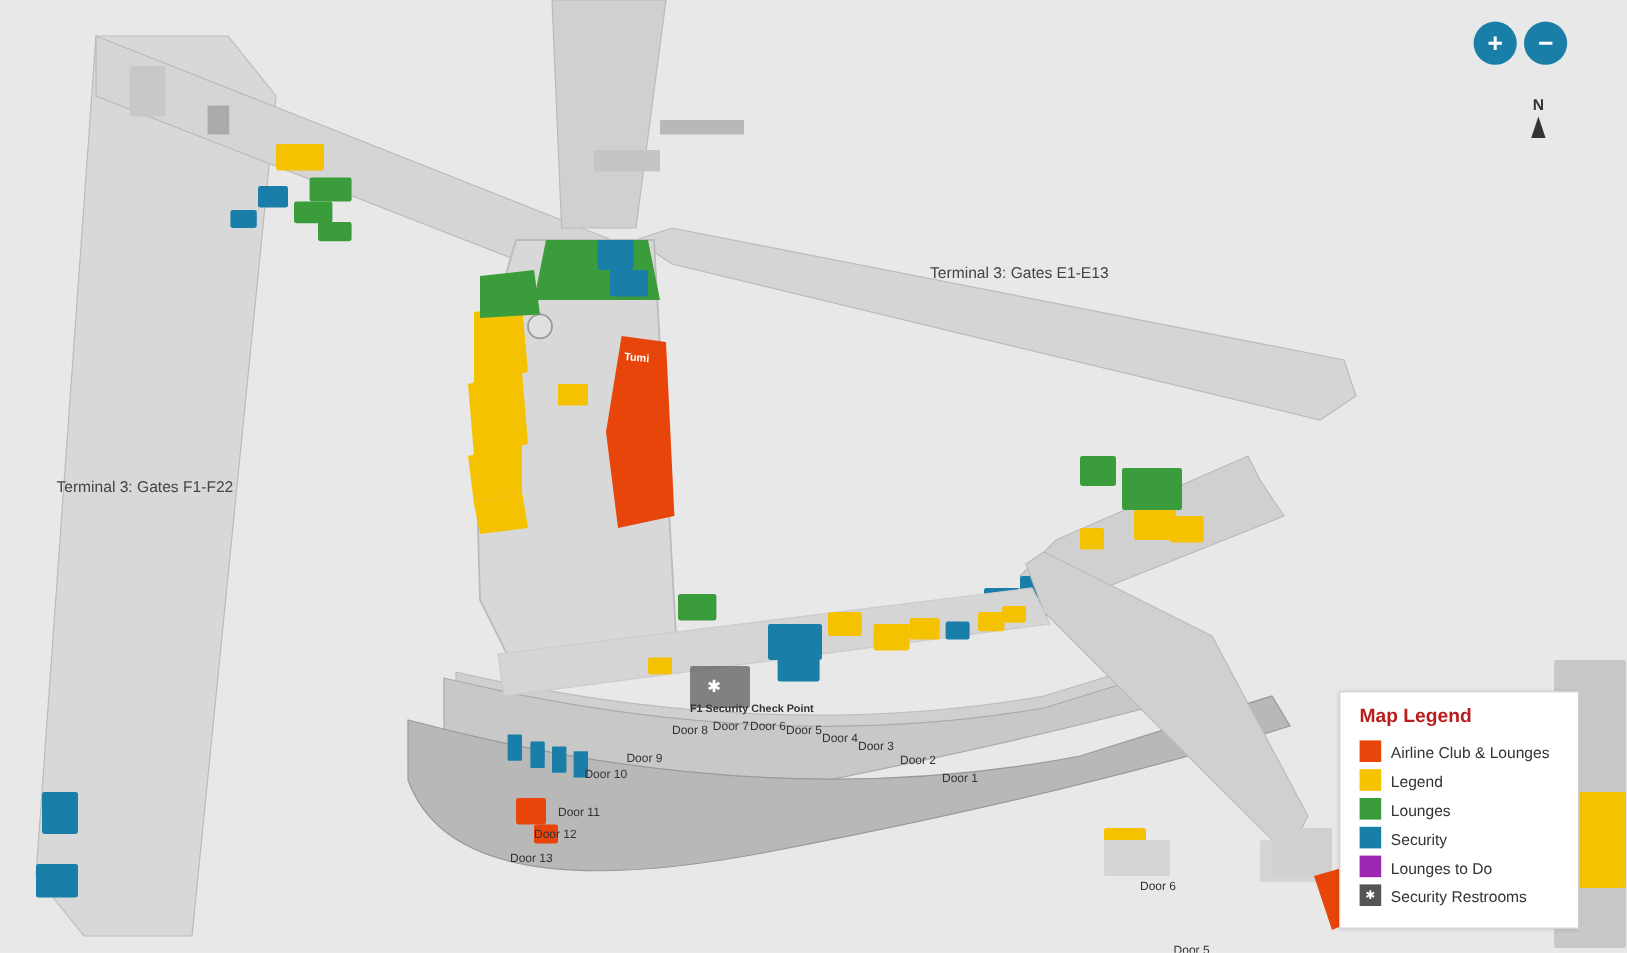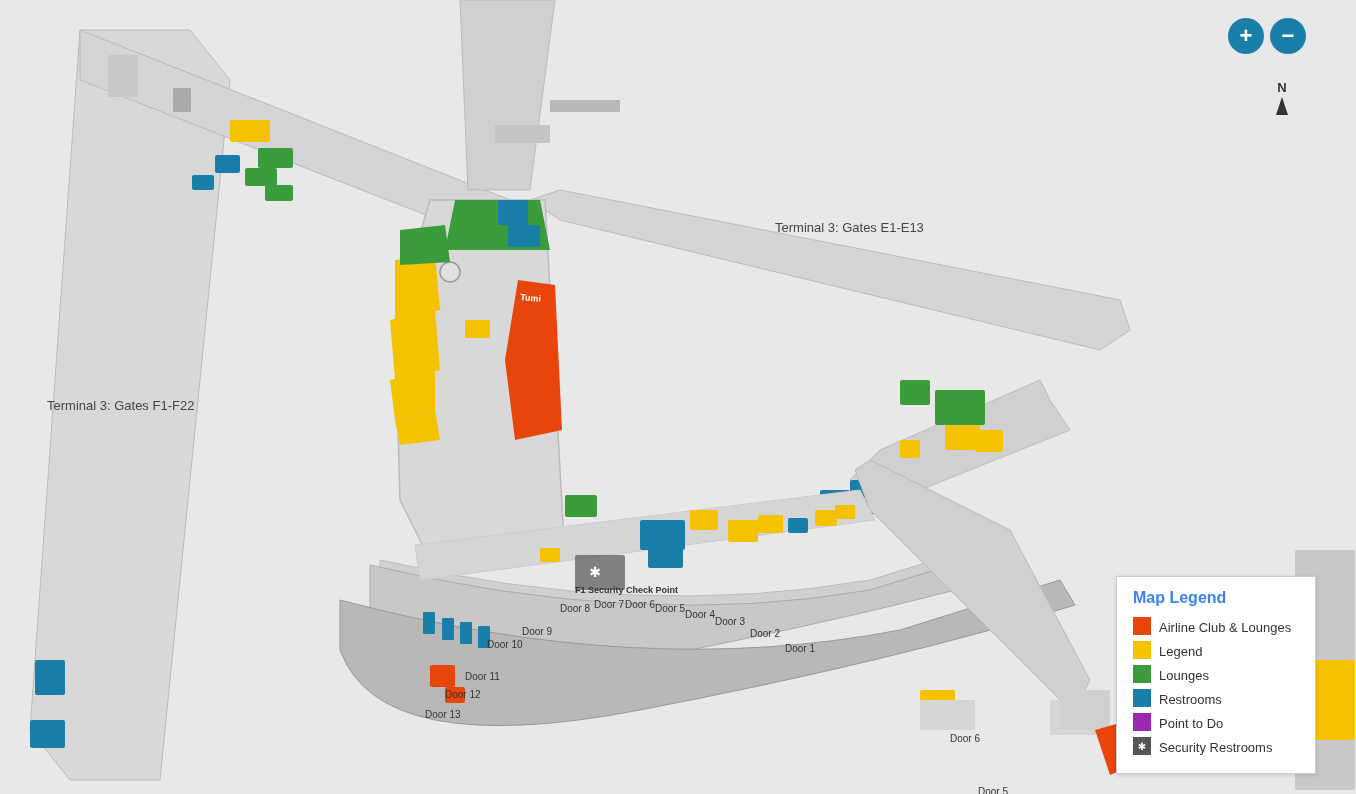--- a/index.html
+++ b/index.html
@@ -88,21 +88,21 @@
       padding: 12px 16px;
       z-index: 100;
       min-width: 200px;
       box-shadow: 0 1px 4px rgba(0,0,0,0.15);
     }
 
     #map-legend h3 {
       font-size: 16px;
       font-weight: bold;
       margin-bottom: 10px;
-      color: #3b82f6;
+      color: #b91c1c;
     }
 
     .legend-item {
       display: flex;
       align-items: flex-end;
       margin-bottom: 6px;
       font-size: 13px;
       color: #333;
     }
 
@@ -287,25 +287,25 @@
     <div class="legend-item">
       <div class="legend-color" style="background:#f5c200;"></div>
       <span>Legend</span>
     </div>
     <div class="legend-item">
       <div class="legend-color" style="background:#3a9c3a;"></div>
       <span>Lounges</span>
     </div>
     <div class="legend-item">
       <div class="legend-color" style="background:#1a7fa8;"></div>
-      <span>Restrooms</span>
+      <span>Security</span>
     </div>
     <div class="legend-item">
       <div class="legend-color" style="background:#9c27b0;"></div>
-      <span>Point to Do</span>
+      <span>Lounges to Do</span>
     </div>
     <div class="legend-item">
       <div class="legend-icon" style="background:#555;">✱</div>
       <span>Security Restrooms</span>
     </div>
   </div>
 
 </div>
 
 </body></html>

